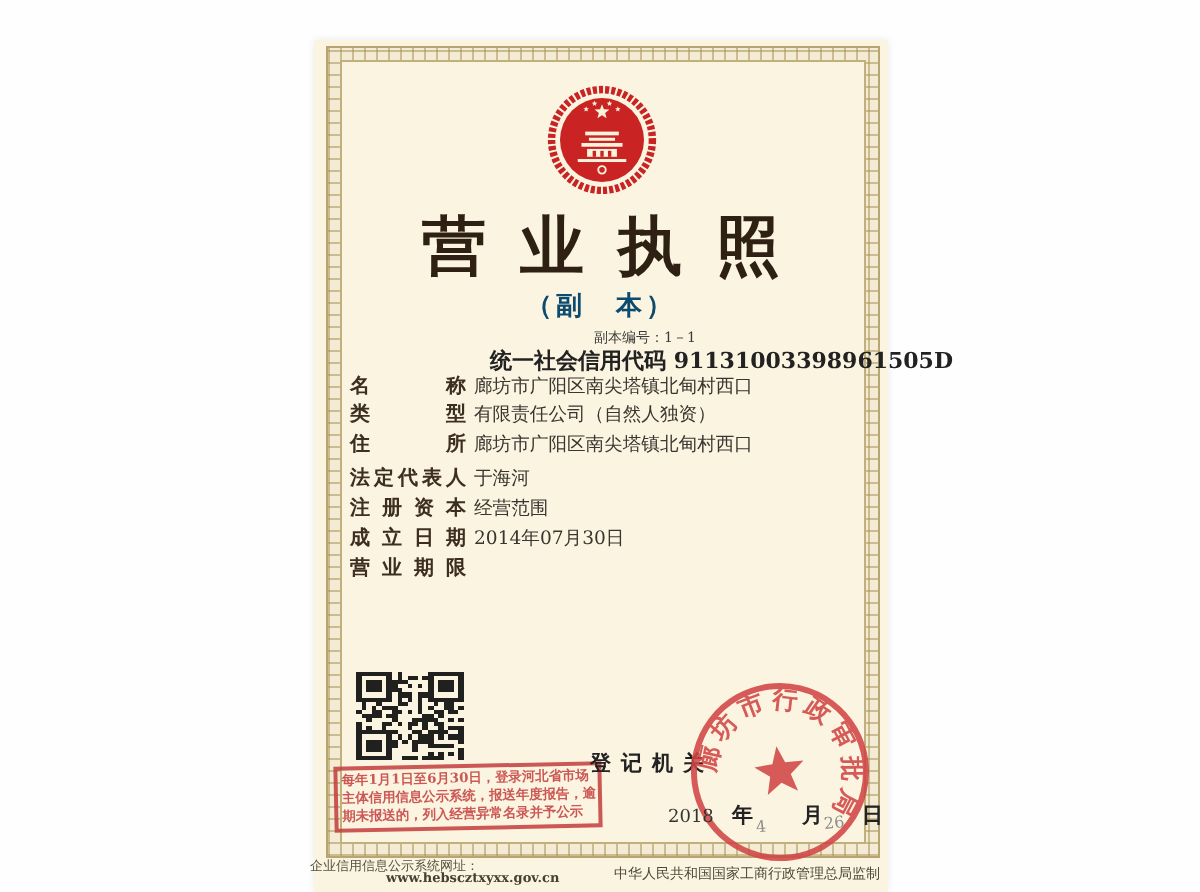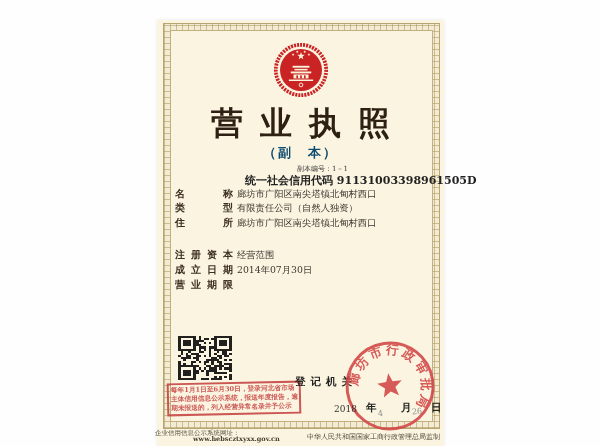--- a/index.html
+++ b/index.html
@@ -96,20 +96,24 @@
         <span class="val">廊坊市广阳区南尖塔镇北甸村西口</span>
       </div>
       <div class="row" style="top:182px">
         <span class="lab">类型</span>
         <span class="val">有限责任公司（自然人独资）</span>
       </div>
       <div class="row" style="top:197px">
         <span class="lab">住所</span>
         <span class="val">廊坊市广阳区南尖塔镇北甸村西口</span>
       </div>
+      <div class="row" style="top:214px">
+        <span class="lab">法定代表人</span>
+        <span class="val">于海河</span>
+      </div>
       <div class="row" style="top:229px">
         <span class="lab">注册资本</span>
         <span class="val">经营范围</span>
       </div>
       <div class="row" style="top:244px">
         <span class="lab">成立日期</span>
         <span class="val">2014年07月30日</span>
       </div>
       <div class="row" style="top:259px">
         <span class="lab">营业期限</span>

